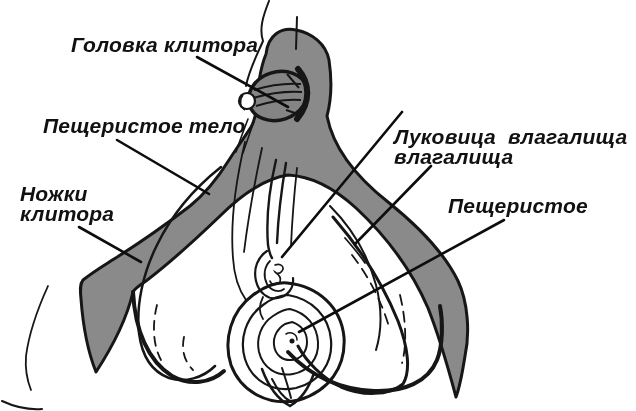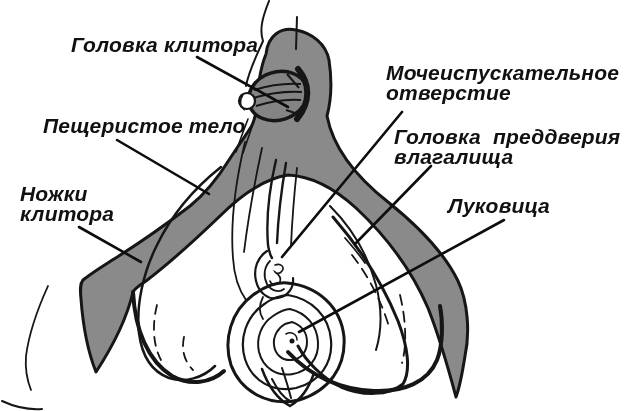--- a/index.html
+++ b/index.html
@@ -134,19 +134,17 @@
       <line x1="402" y1="112" x2="282" y2="257"></line>
       <line x1="431" y1="166" x2="355" y2="244"></line>
       <line x1="504" y1="220" x2="299" y2="332"></line>
     </g>
   </svg>
 
   <div class="label label-glans">Головка клитора</div>
   <div class="label label-corpus">Пещеристое тело</div>
   <div class="label label-crura">Ножки
 клитора</div>
-  <div class="label label-urethra">Мочеиспускательное
-отверстие</div>
-  <div class="label label-bulb">Головка  преддверия
+  <div class="label label-bulb">Луковица  влагалища
 влагалища</div>
-  <div class="label label-vagina">Луковица</div>
+  <div class="label label-vagina">Пещеристое</div>
 
 </div>
 
 </body></html>

